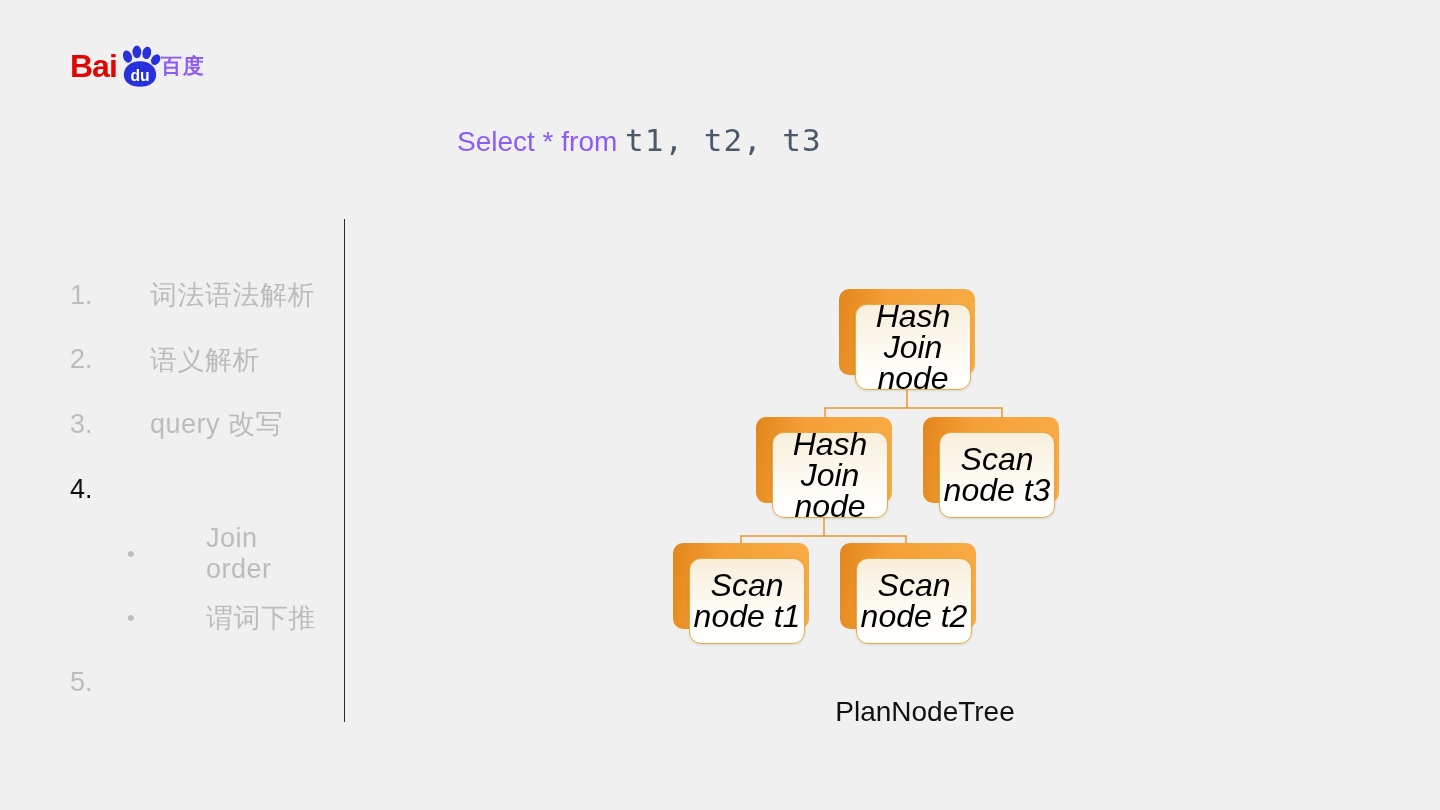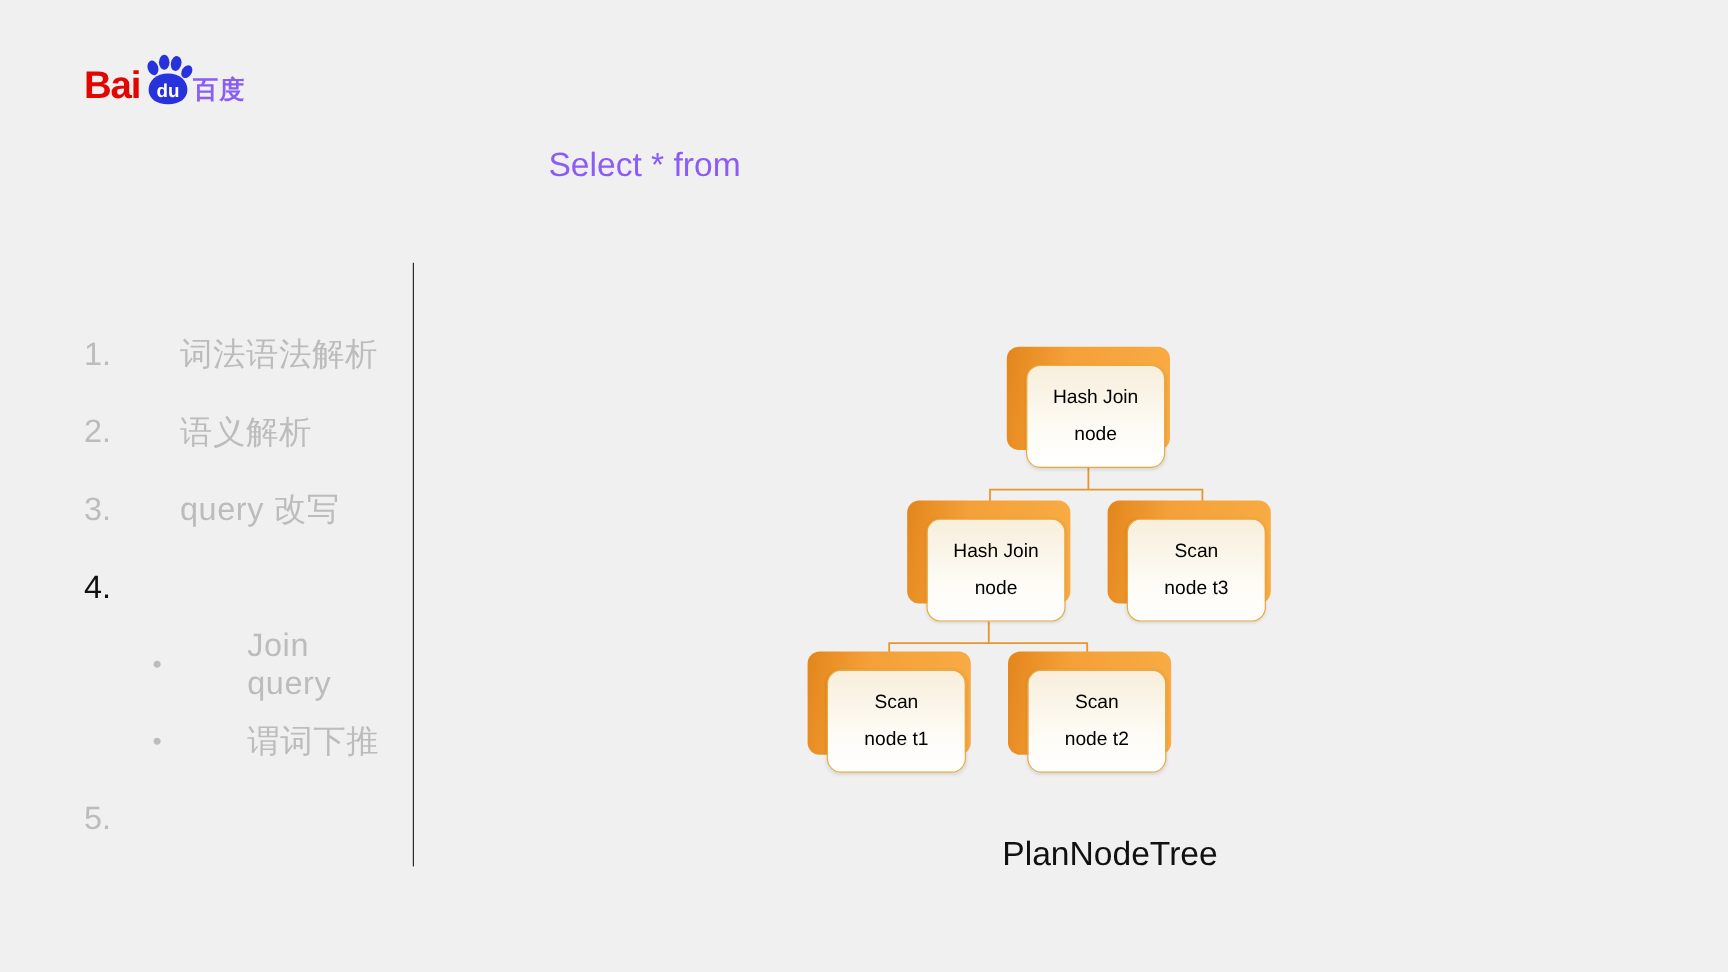--- a/index.html
+++ b/index.html
@@ -6,21 +6,21 @@
   html,body { width:1440px; height:810px; }
   body {
     position:relative;
     background:#F0F0F0;
     font-family:"Liberation Sans", sans-serif;
     color:#1A1A1A;
     overflow:hidden;
   }
 
   
-  .logo { position:absolute; left:70px; top:44px; display:flex; align-items:flex-end; }
+  .logo { position:absolute; left:70px; top:44px; display:flex; align-items:center; }
   .logo .bai {
     font-size:32px; font-weight:bold; color:#E10601;
     letter-spacing:-1px; line-height:1; margin-bottom:3px;
   }
   .logo svg { display:block; margin:0 -3px 0 -1px; }
   .logo .cn {
     font-size:21px; font-weight:bold; color:#8b5cf6;
     line-height:1; margin-bottom:4px; letter-spacing:1px;
   }
 
@@ -57,21 +57,21 @@
     border-radius:10px;
     background:linear-gradient(100deg,#E2861C 0%,#F5A038 35%,#F9AC45 100%);
   }
   .tree-node .front {
     position:absolute; left:16px; top:15px; width:116px; height:86px;
     border-radius:12px;
     background:linear-gradient(to bottom,#F8EEDB 0%,#FDFBF4 60%,#FFFFFF 100%);
     border:1px solid #EAA93F;
     box-shadow:0 1px 3px rgba(0,0,0,0.10);
     display:flex; flex-direction:column; align-items:center; justify-content:center;
-    font-size:16px; line-height:31px; color:#000; text-align:center;
+    font-size:32px; line-height:31px; color:#000; text-align:center;font-style:italic;
   }
   .connector-layer { position:absolute; left:0; top:0; pointer-events:none; }
   .tree-caption {
     position:absolute; left:760px; top:696px; width:330px;
     text-align:center; font-size:28px; color:#111;
   }
 </style>
 </head>
 <body>
 
@@ -85,41 +85,42 @@
       <ellipse cx="38" cy="15" rx="4" ry="5.5" transform="rotate(32 38 15)"></ellipse>
       <path d="M23 16.5 C13.5 16.5 7.5 22.5 7.5 29.5 C7.5 36.8 14 41 23 41 C32 41 38.5 36.8 38.5 29.5 C38.5 22.5 32.5 16.5 23 16.5 Z"></path>
     </g>
     <text x="23" y="35" text-anchor="middle" fill="#FFFFFF" font-size="15" font-weight="bold" font-family="Liberation Sans, sans-serif">du</text>
   </svg>
   <span class="cn">百度</span>
 </div>
 
 <div class="query-title">
   <span class="q-black">Select * from </span>
+  <span class="q-tables">t1, t2, t3</span>
 </div>
 
 <div class="sidebar">
   <div class="side-item inactive">
     <span class="num">1.</span>
     <span class="lbl">词法语法解析</span>
   </div>
   <div class="side-item inactive">
     <span class="num">2.</span>
     <span class="lbl">语义解析</span>
   </div>
   <div class="side-item inactive">
     <span class="num">3.</span>
     <span class="lbl">query 改写</span>
   </div>
   <div class="side-item active">
     <span class="num">4.</span>
   </div>
   <div class="side-item sub inactive">
     <span class="num">•</span>
-    <span class="lbl">Join query</span>
+    <span class="lbl">Join order</span>
   </div>
   <div class="side-item sub inactive">
     <span class="num">•</span>
     <span class="lbl">谓词下推</span>
   </div>
   <div class="side-item inactive">
     <span class="num">5.</span>
   </div>
 </div>
 

